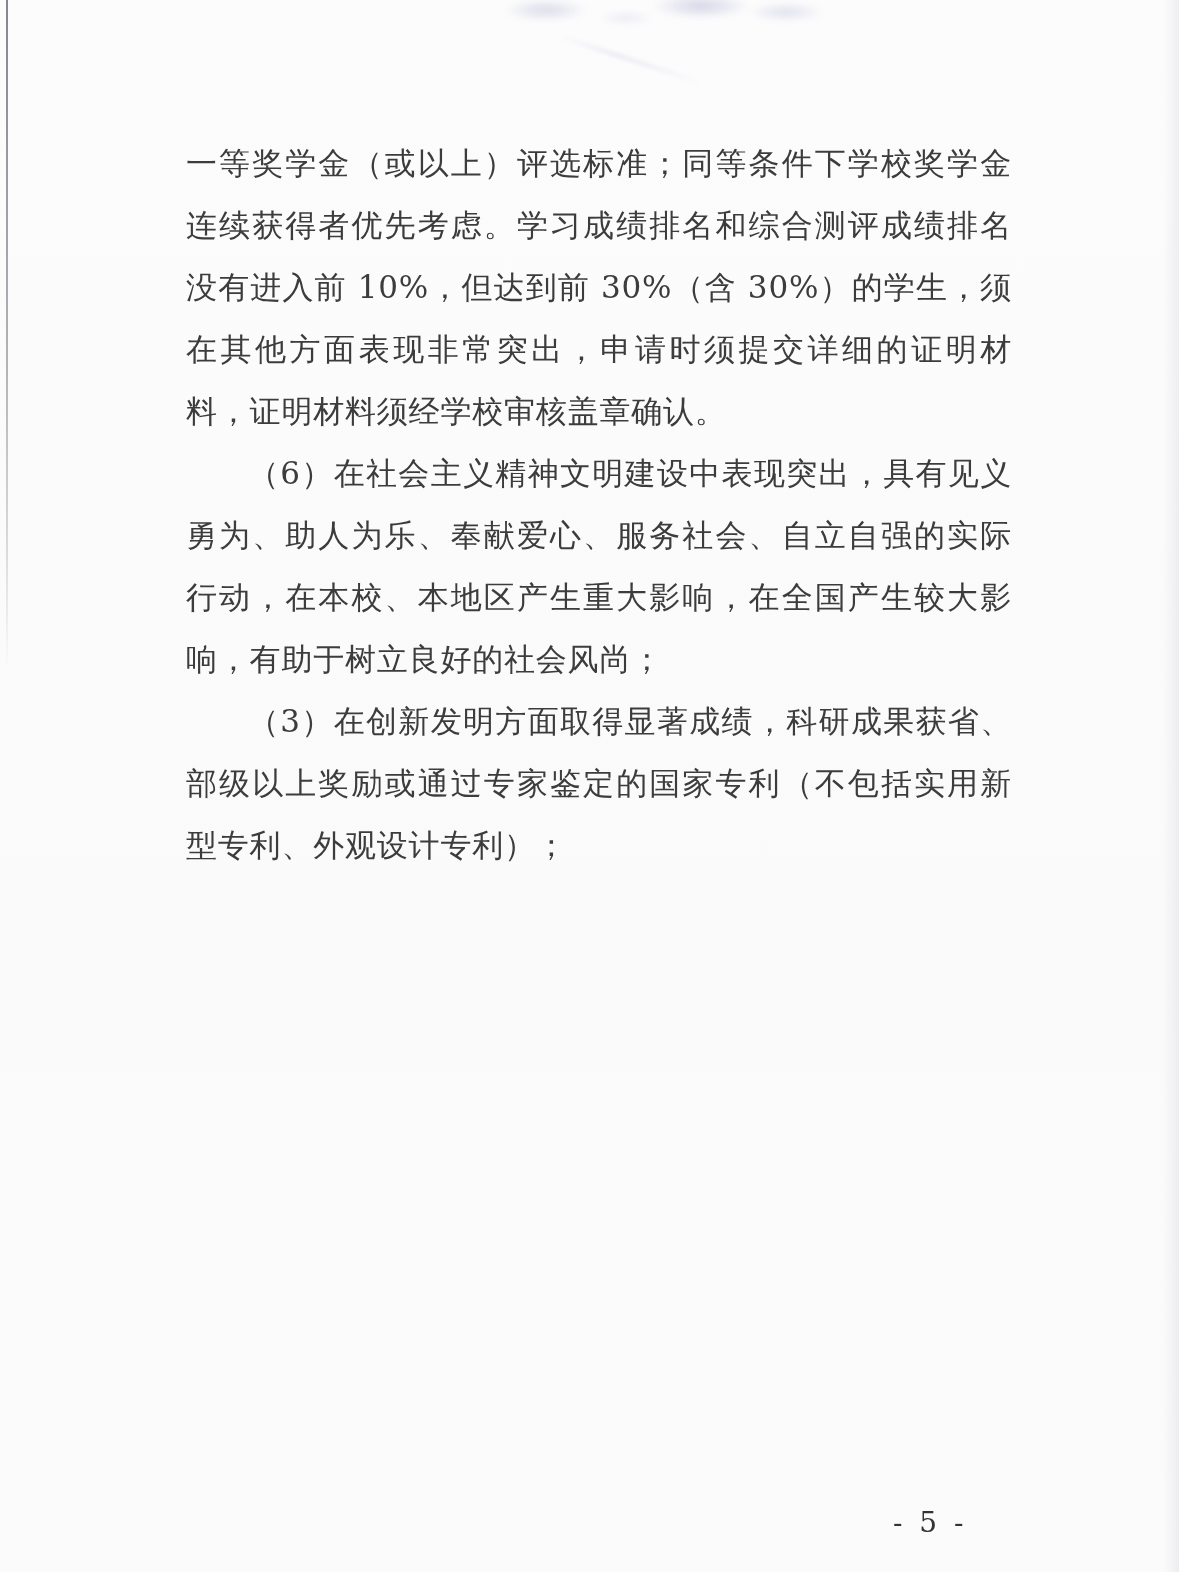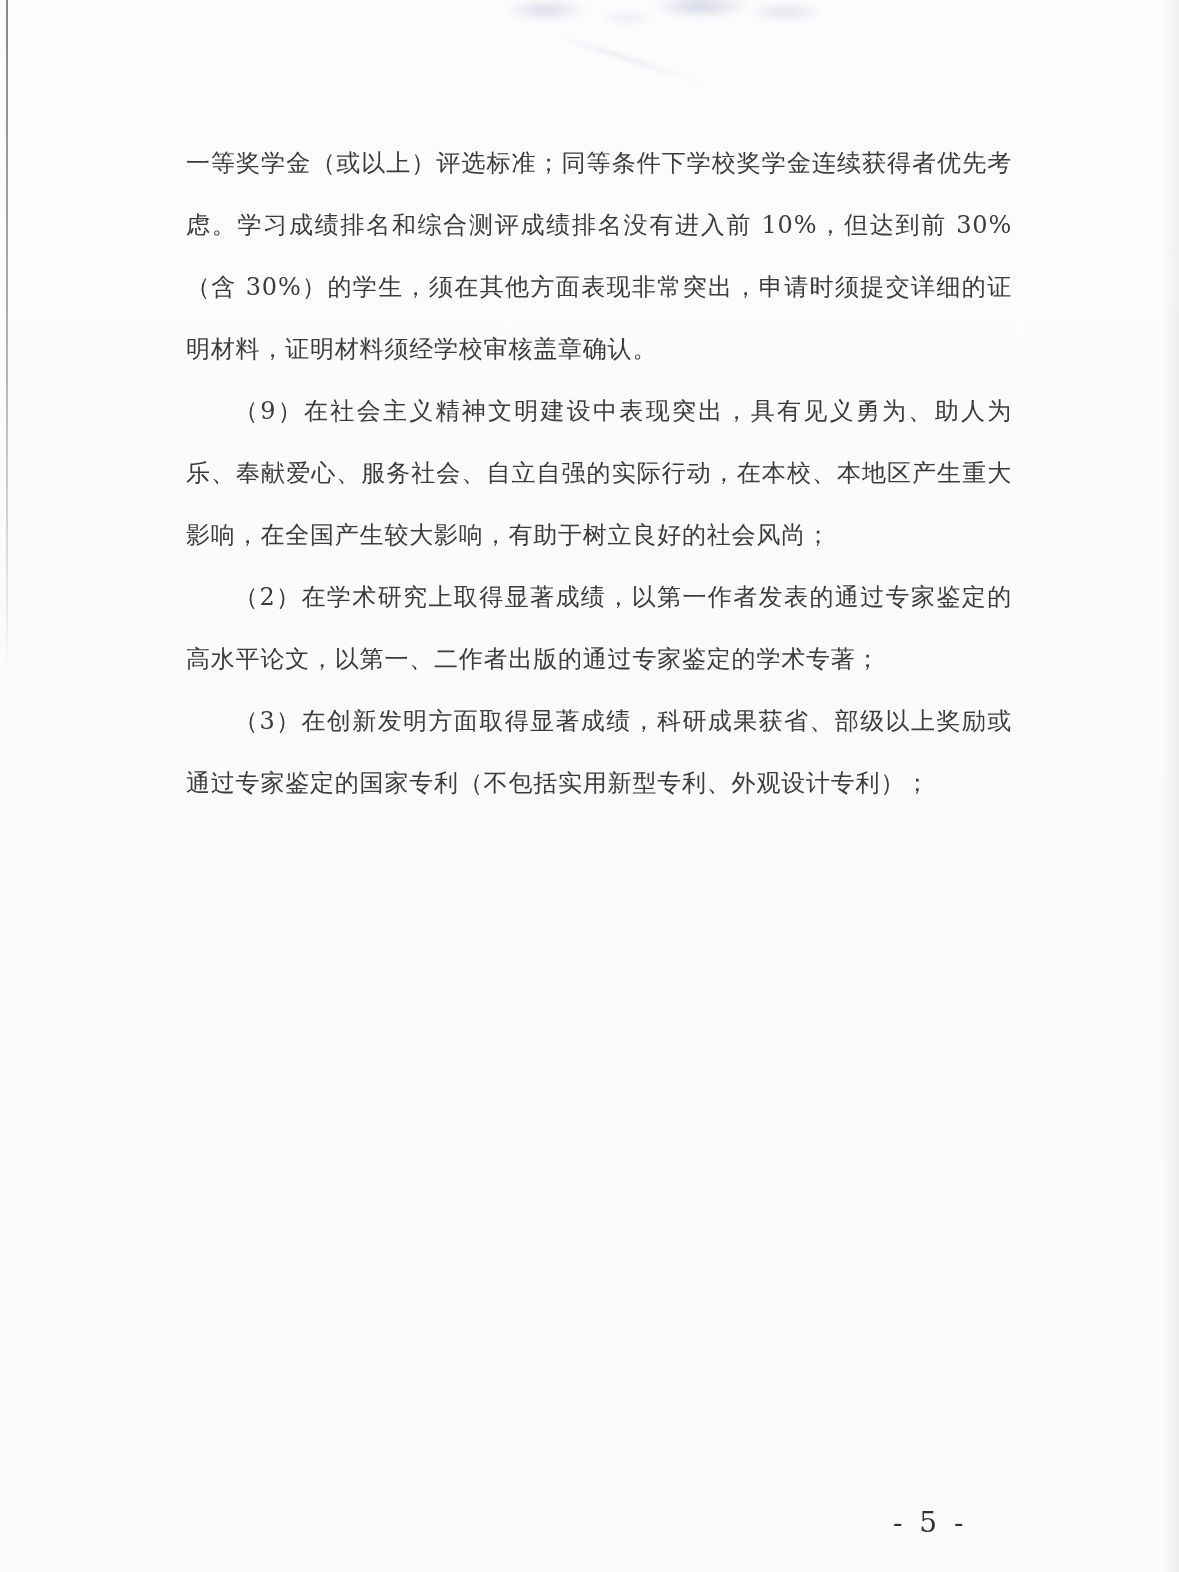--- a/index.html
+++ b/index.html
@@ -59,21 +59,21 @@
     filter: blur(2px);
     background: linear-gradient(to right, rgba(168,172,200,0) 0%, rgba(168,172,200,0.30) 40%, rgba(168,172,200,0.12) 80%, rgba(168,172,200,0) 100%);
   }
   
   .content {
     position: absolute;
     left: 186px;
     top: 132px;
     width: 826px;
     color: #3c3c3c;
-    font-size: 24px;
+    font-size: 31px;
     line-height: 62px;
     letter-spacing: 0.8px;
     text-align: justify;
   }
   .content p {
     margin: 0;
     padding: 0;
   }
   .content p.indent {
     text-indent: 2em;
@@ -93,20 +93,19 @@
 
 <div class="page">
 
   <div class="edge-left"></div>
   <div class="edge-right"></div>
   <div class="smudge"></div>
   <div class="streak"></div>
 
   <div class="content">
     <p>一等奖学金（或以上）评选标准；同等条件下学校奖学金连续获得者优先考虑。学习成绩排名和综合测评成绩排名没有进入前 10%，但达到前 30%（含 30%）的学生，须在其他方面表现非常突出，申请时须提交详细的证明材料，证明材料须经学校审核盖章确认。</p>
-    <p class="indent">（9）在社会主义精神文明建设中表现突出，具有见义勇为、助人为乐、奉献爱心、服务社会、自立自强的实际行动，在本校、本地区产生重大影响，在全国产生较大影响，有助于树立良好的社会风尚；</p>
-    <p class="indent">（2）在学术研究上取得显著成绩，以第一作者发表的通过专家鉴定的高水平论文，以第一、二作者出版的通过专家鉴定的学术专著；</p>
+    <p class="indent">（6）在社会主义精神文明建设中表现突出，具有见义勇为、助人为乐、奉献爱心、服务社会、自立自强的实际行动，在本校、本地区产生重大影响，在全国产生较大影响，有助于树立良好的社会风尚；</p>
     <p class="indent">（3）在创新发明方面取得显著成绩，科研成果获省、部级以上奖励或通过专家鉴定的国家专利（不包括实用新型专利、外观设计专利）；</p>
   </div>
 
   <div class="page-number">- 5 -</div>
 
 </div>
 
 </body></html>

